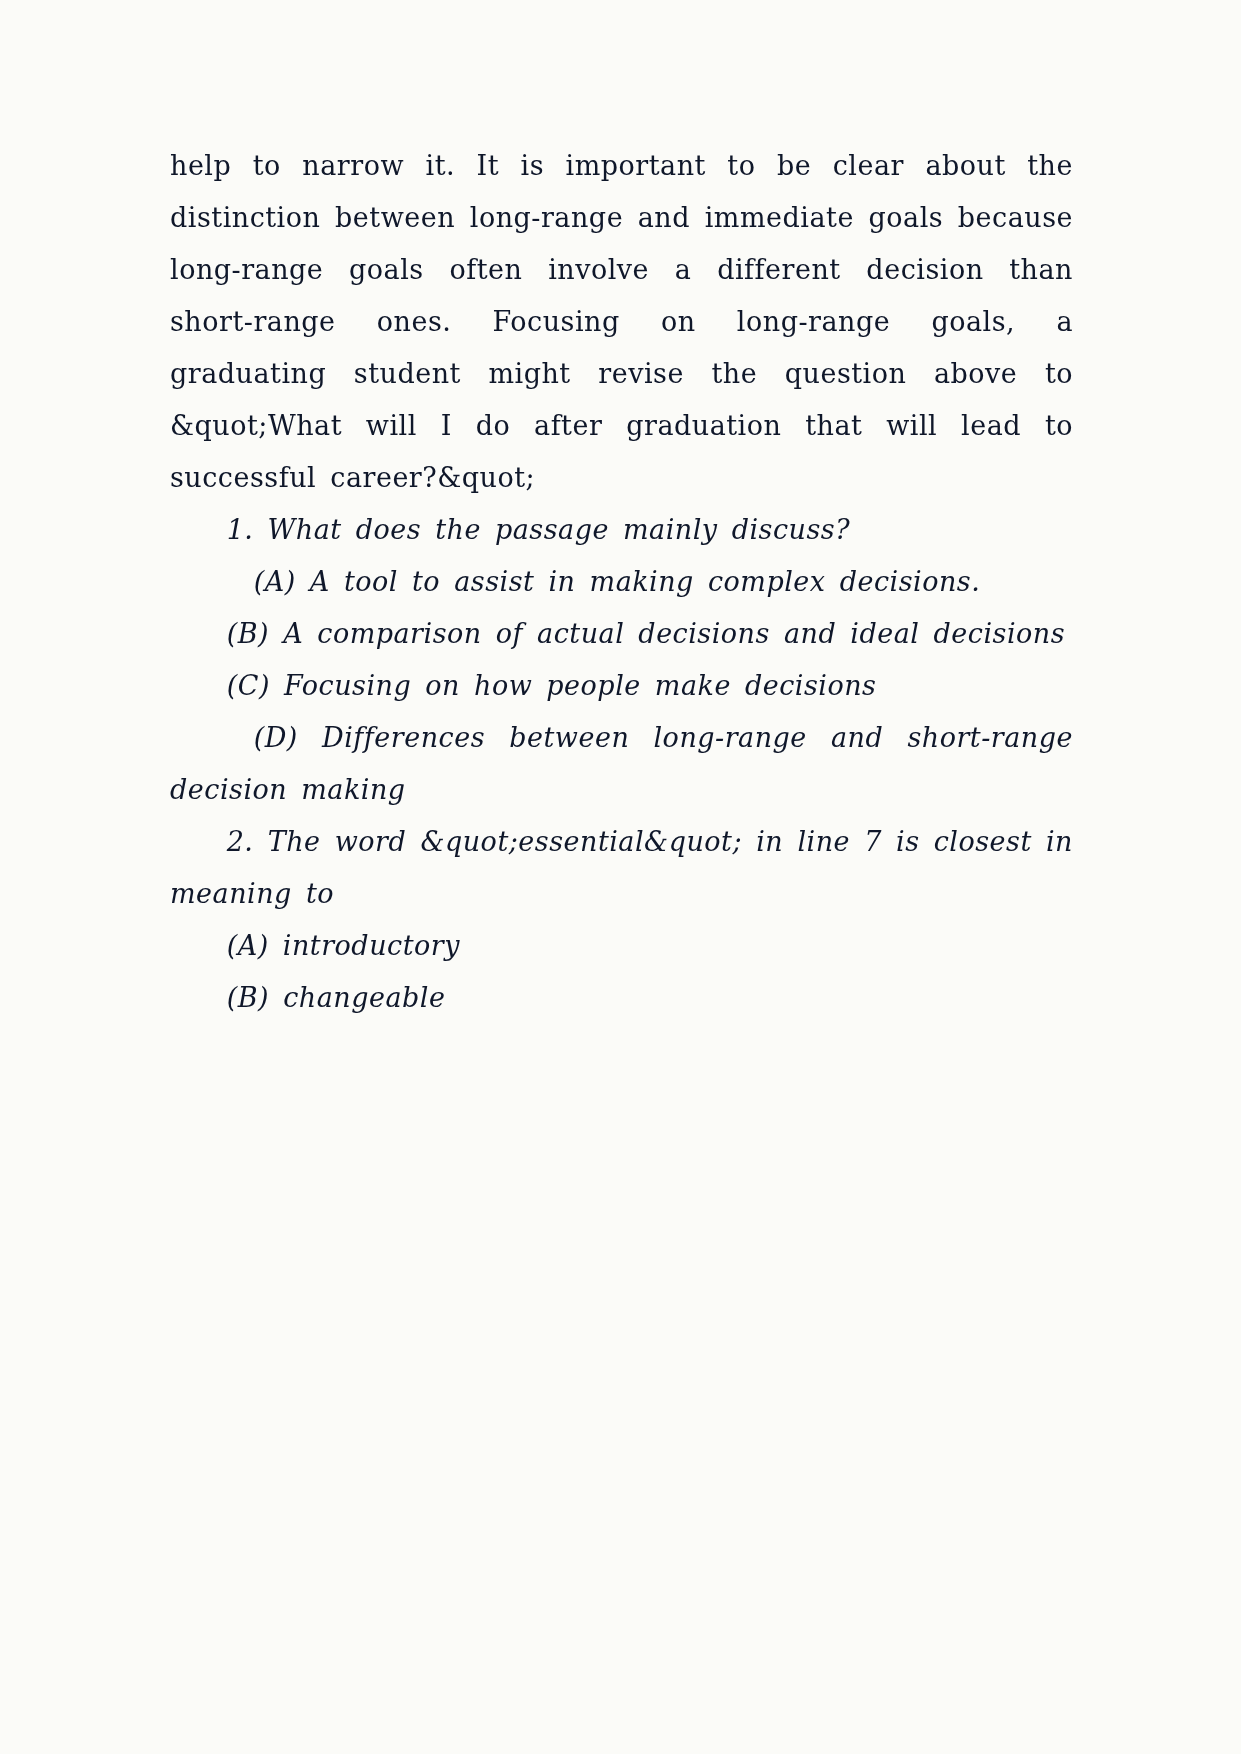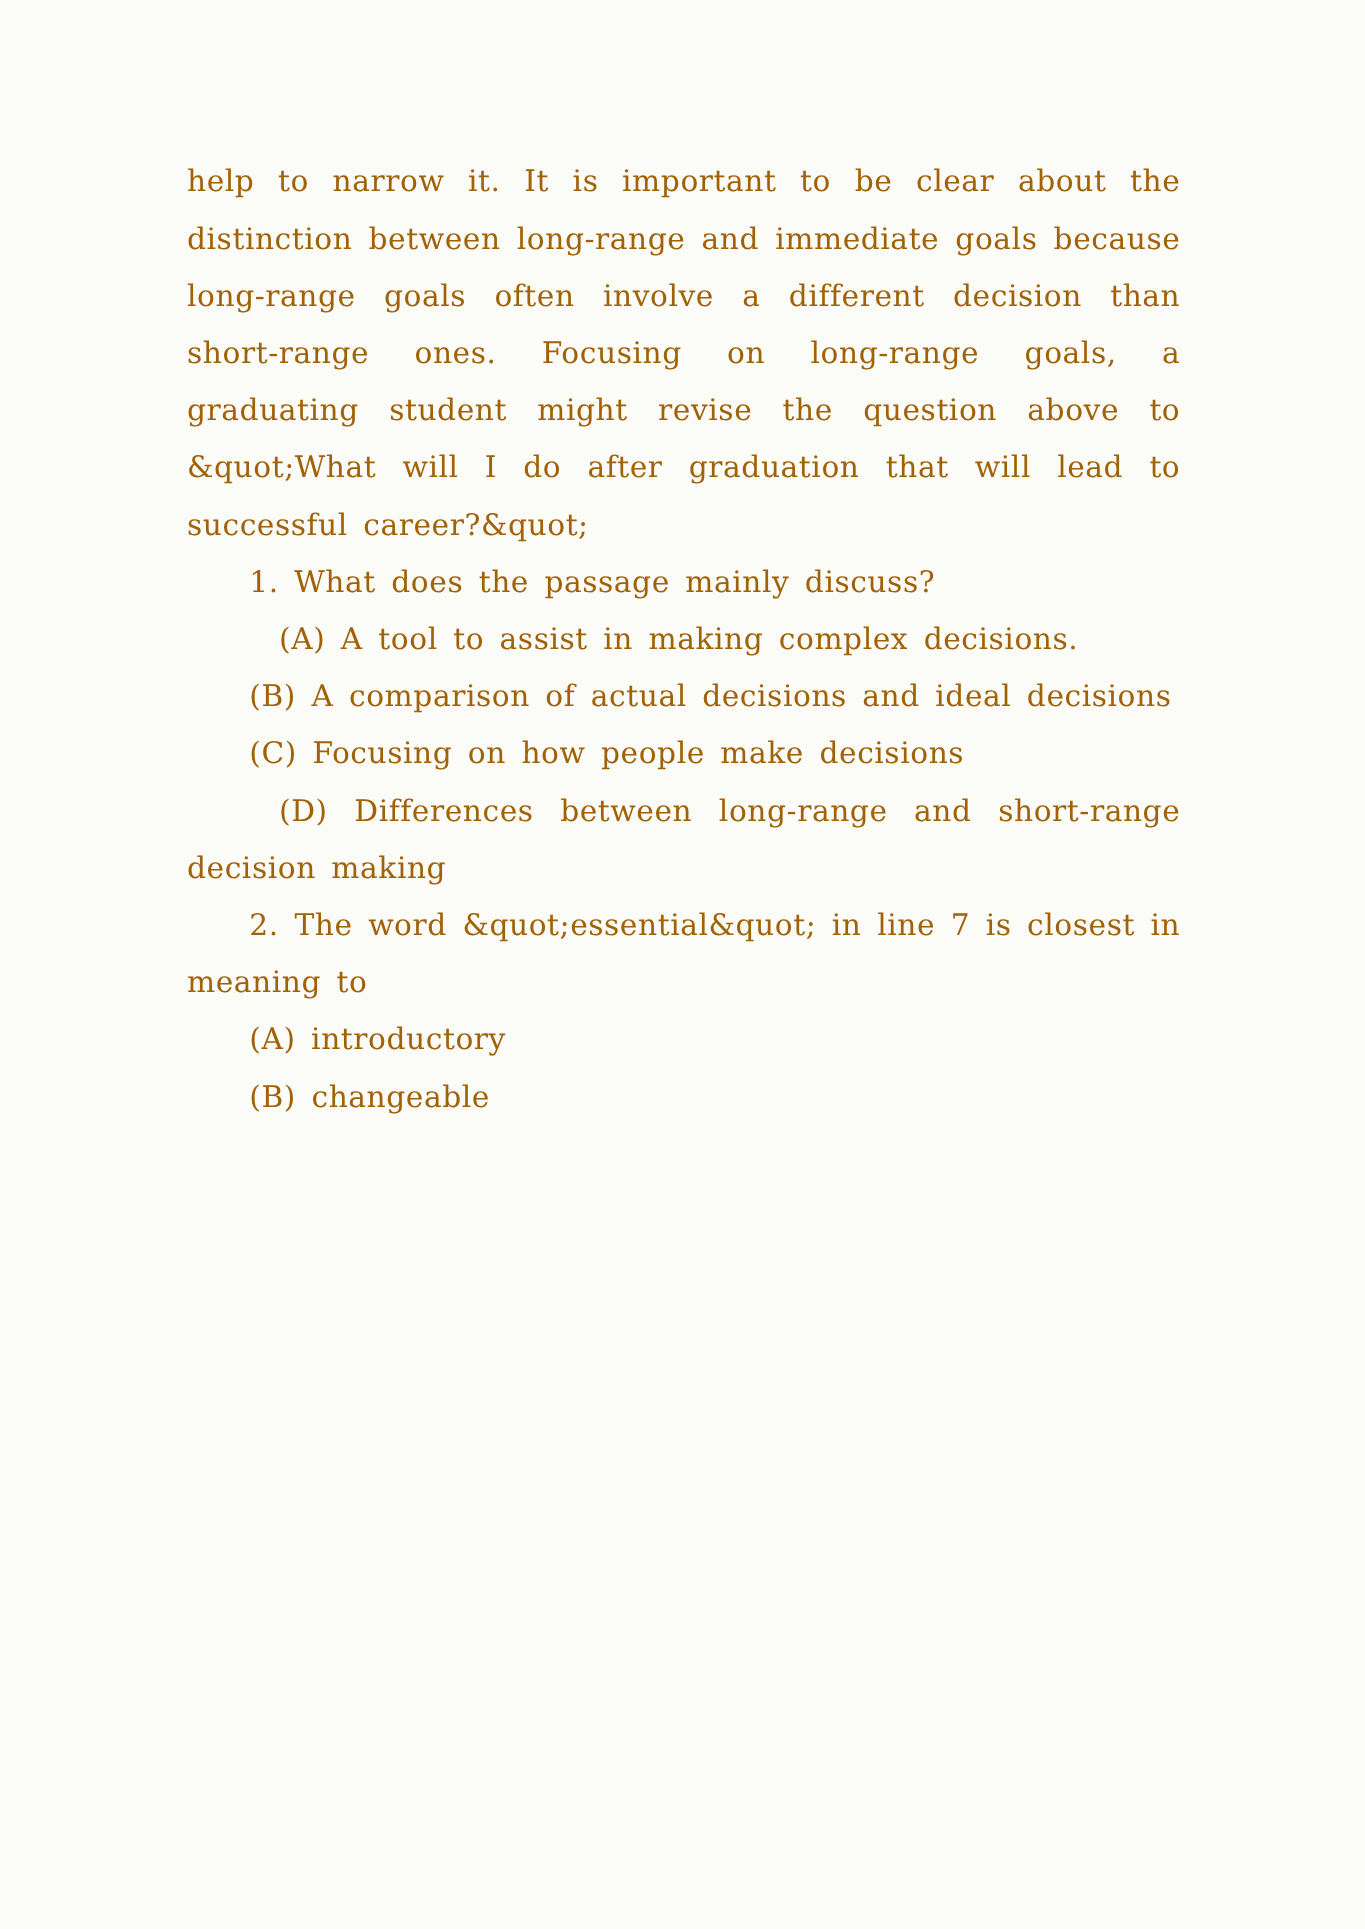--- a/index.html
+++ b/index.html
@@ -8,44 +8,46 @@
     background: #e8e8e6;
   }
   .page {
     position: relative;
     width: 1241px;
     height: 1754px;
     margin: 0 auto;
     background: #fbfbf8;
     box-sizing: border-box;
     font-family: "DejaVu Serif", "Liberation Serif", serif;
-    color: #a16207;
+    color: #0f172a;
     overflow: hidden;
   }
   .content {
     position: absolute;
     top: 140px;
     left: 170px;
     right: 168px;
   }
   .content p {
     margin: 0;
     padding: 0;
     font-size: 27px;
     line-height: 52px;
     letter-spacing: 0.5px;
     word-spacing: 5px;
     text-align: justify;
     text-justify: inter-word;
   }
   .content p.indent {
     text-indent: 2.1em;
+    font-style: italic;
   }
   .content p.indent-wide {
     text-indent: 3.1em;
+    font-style: italic;
   }
 </style>
 </head>
 <body>
 
 <div class="page">
   <div class="content">
 
     <p>help to narrow it. It is important to be clear about the distinction between long-range and immediate goals because long-range goals often involve a different decision than short-range ones. Focusing on long-range goals, a graduating student might revise the question above to &amp;quot;What will I do after graduation that will lead to successful career?&amp;quot;</p>
 

